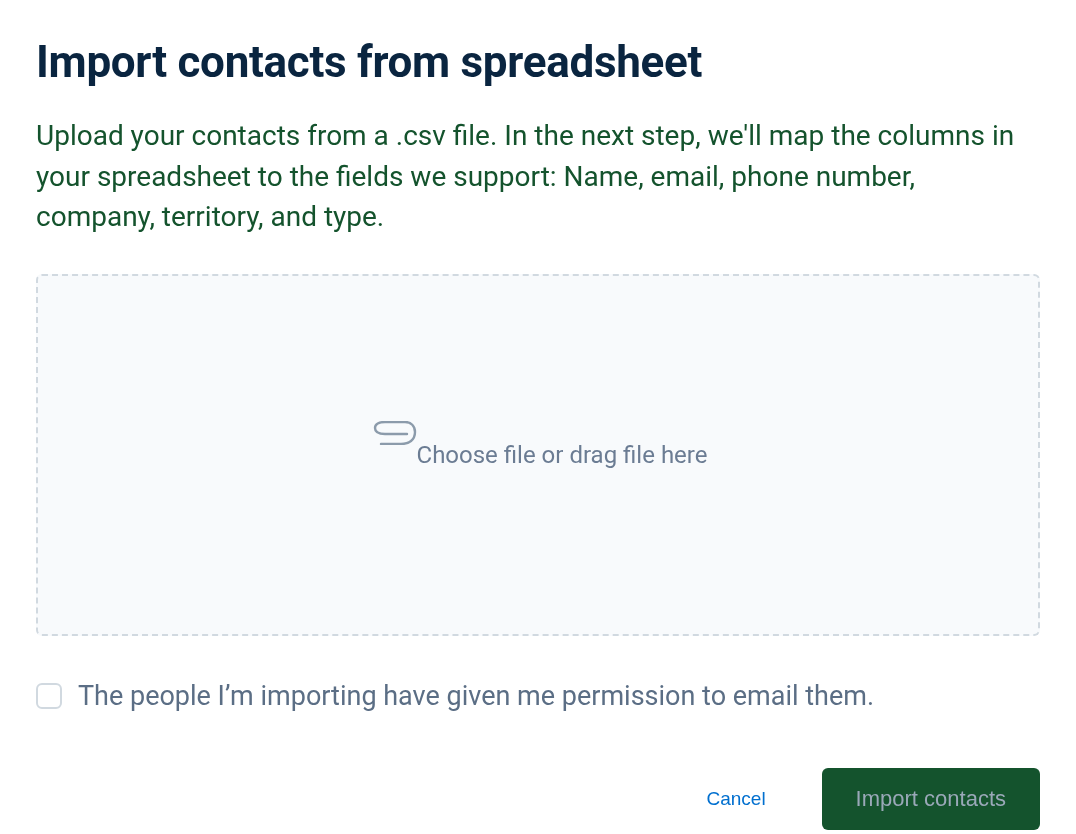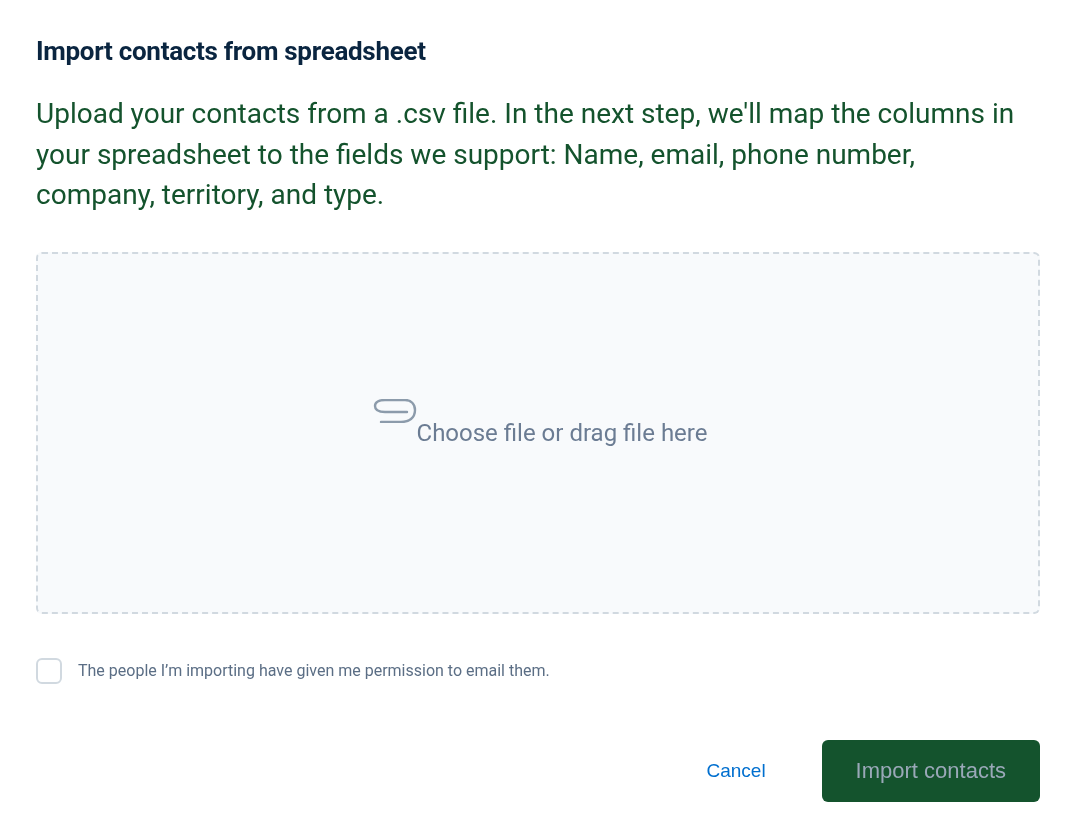--- a/index.html
+++ b/index.html
@@ -8,21 +8,21 @@
       padding: 0;
     }
     body {
       font-family: -apple-system, BlinkMacSystemFont, 'Segoe UI', Roboto, Helvetica, Arial, sans-serif;
       background: #ffffff;
       padding: 36px;
       width: 1076px;
       height: 834px;
     }
     .dialog-title {
-      font-size: 26px;
+      font-size: 44px;
       font-weight: 700;
       color: #0a2540;
       margin-bottom: 28px;
       letter-spacing: -0.3px;
     }
     .dialog-description {
       font-size: 28px;
       line-height: 1.45;
       color: #14532d;
       margin-bottom: 36px;
@@ -57,21 +57,21 @@
     .checkbox {
       width: 26px;
       height: 26px;
       border: 2px solid #d1d9e0;
       border-radius: 6px;
       background: #ffffff;
       cursor: pointer;
       flex-shrink: 0;
     }
     .consent-label {
-      font-size: 16px;
+      font-size: 27px;
       color: #5b6e85;
     }
     .actions {
       display: flex;
       justify-content: flex-end;
       align-items: center;
       gap: 32px;
     }
     .btn-cancel {
       background: none;

